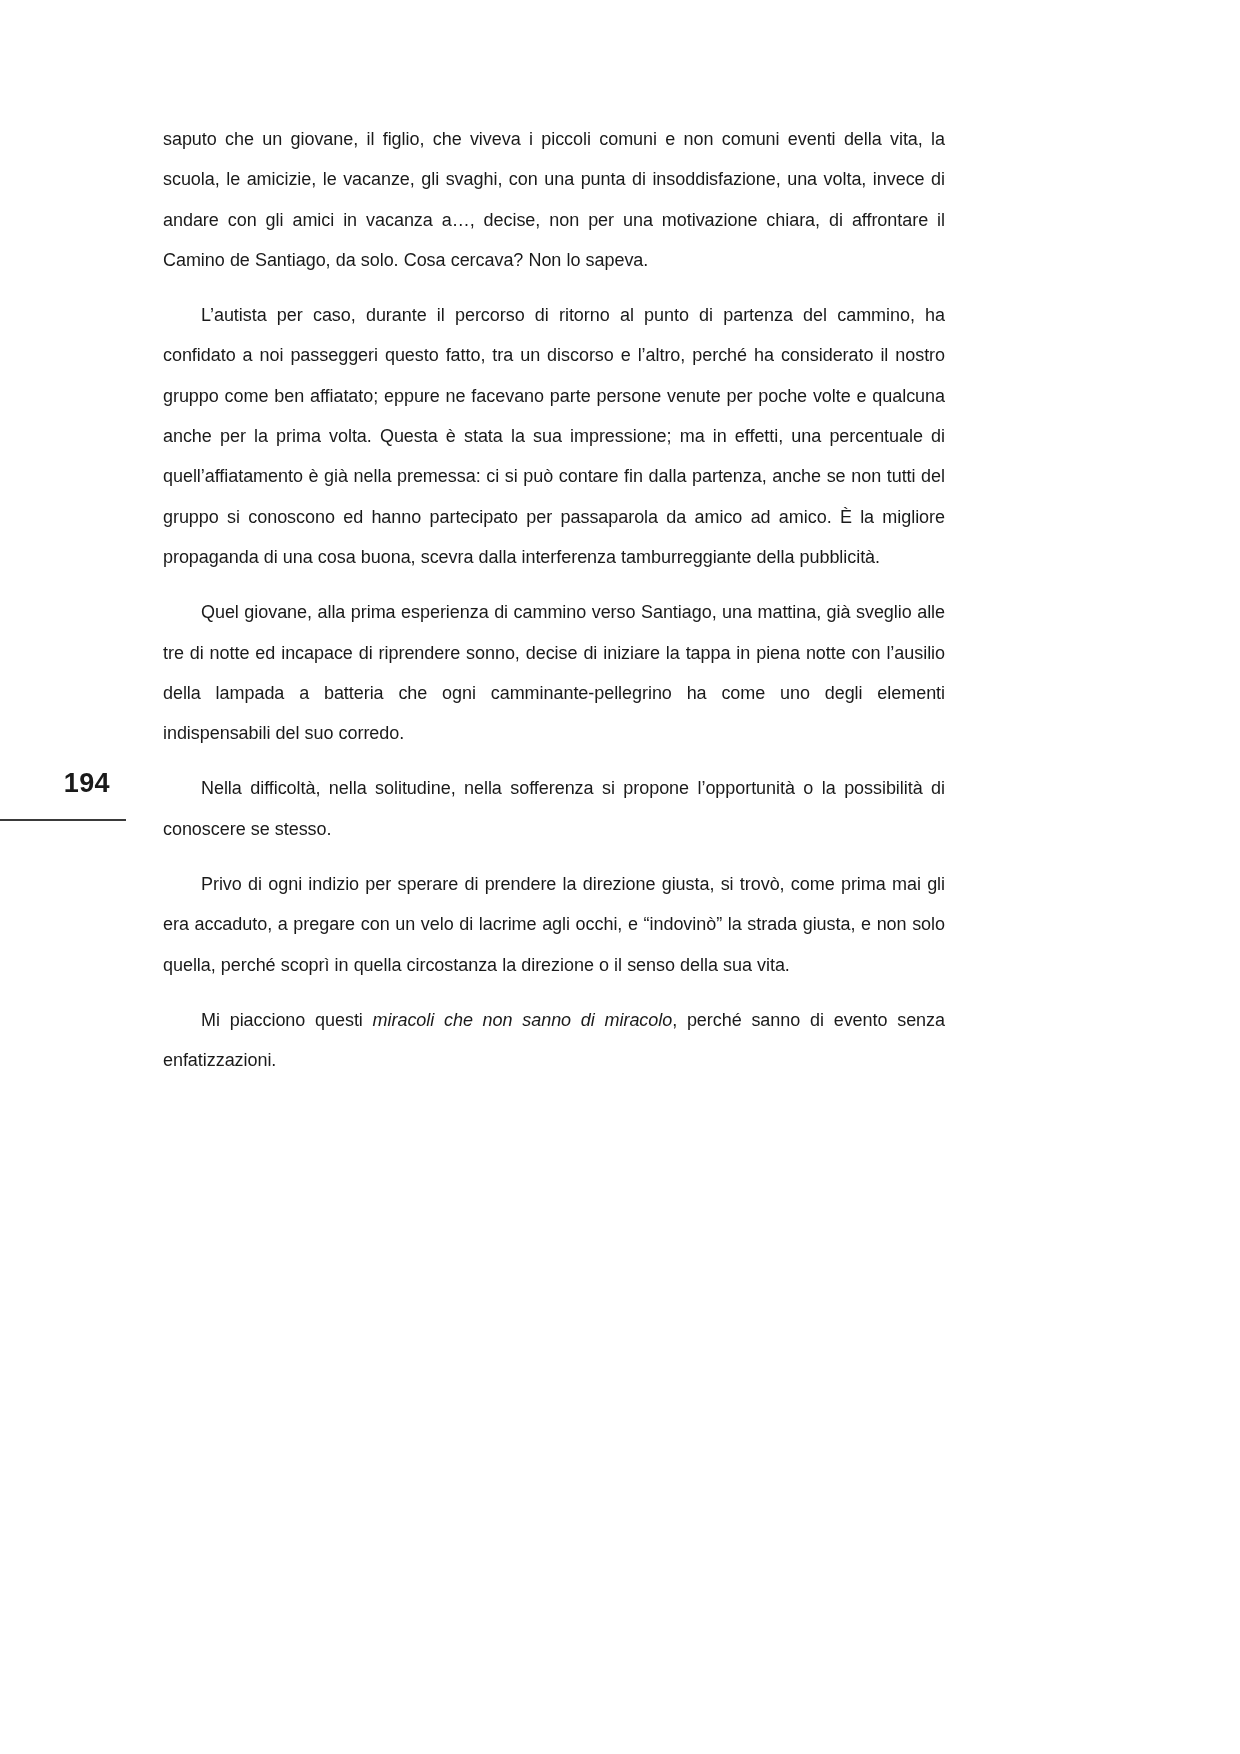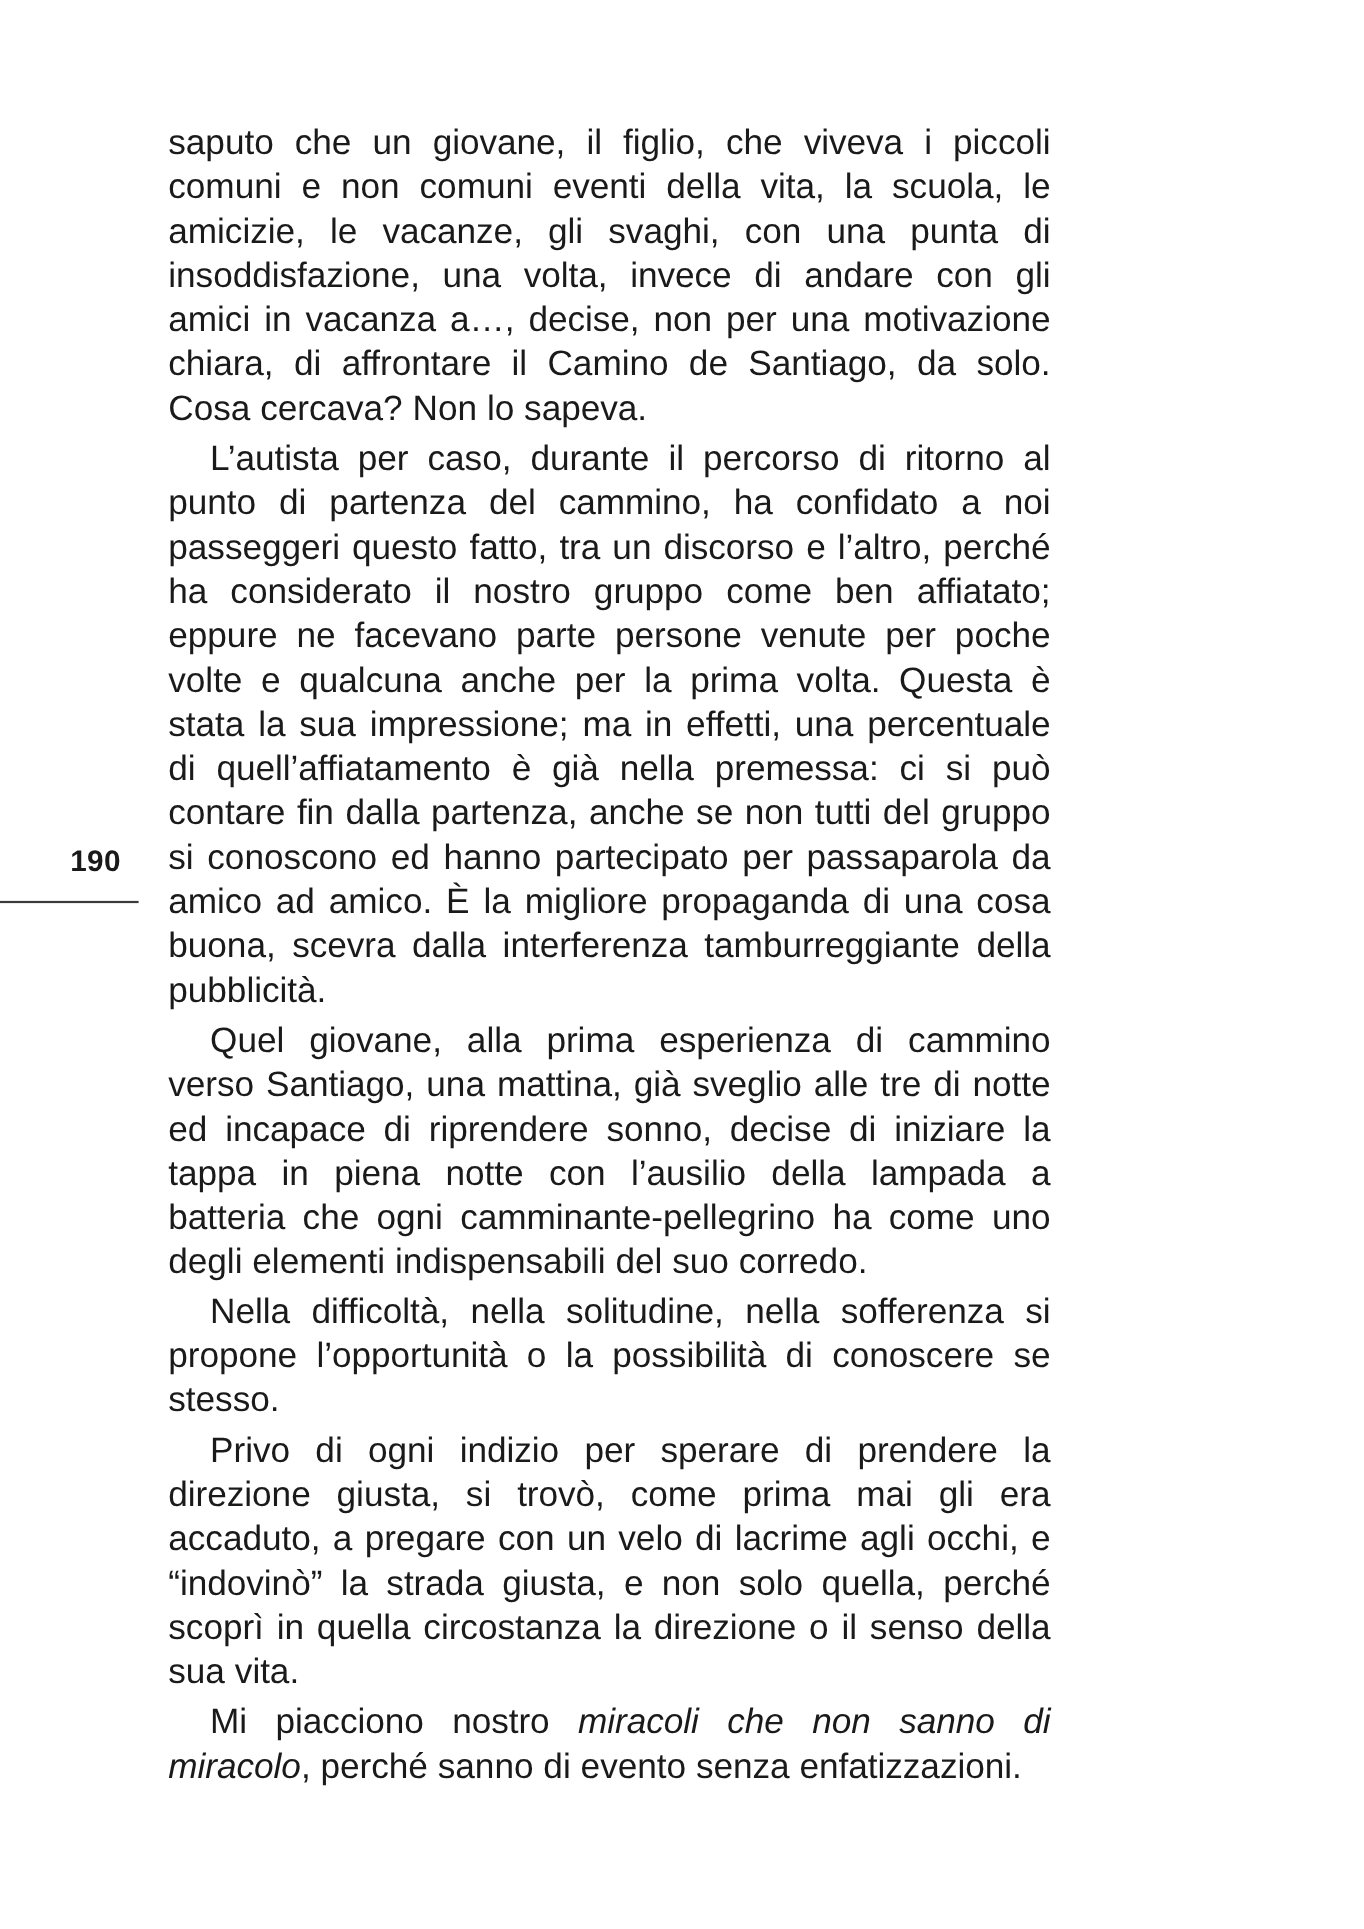--- a/index.html
+++ b/index.html
@@ -51,22 +51,22 @@
 
   
   .text-column {
     position: absolute;
     left: 148px;
     top: 104px;
     width: 812px;
   }
 
   .para {
-    margin: 5px;
-    font-size: 32px;
+    margin: 15px;
+    font-size: 18px;
     line-height: 40.3px;
     text-align: justify;
     text-justify: inter-word;
     letter-spacing: -0.05px;
     word-spacing: 0.2px;
     hyphens: none;
   }
   .para.indent {
     text-indent: 38px;
   }
@@ -79,26 +79,26 @@
   .para {
     white-space: normal;
   }
 </style>
 </head>
 <body style="background: rgb(255, 255, 255);">
 
 <div class="page" style="background: rgb(255, 255, 255);">
 
   <div class="folio">
-    <span class="folio-number" style="color: rgb(26, 26, 26);">190</span>
+    <span class="folio-number" style="color: rgb(26, 26, 26);">194</span>
     <span class="folio-rule" style="background: rgb(58, 58, 58);"></span>
   </div>
 
   <div class="text-column" style="color: rgb(26, 26, 26);">
     <p class="para">saputo che un giovane, il figlio, che viveva i piccoli comuni e non comuni eventi della vita, la scuola, le amicizie, le vacanze, gli svaghi, con una punta di insoddisfazione, una volta, invece di andare con gli amici in vacanza a…, decise, non per una motivazione chiara, di affrontare il Camino de Santiago, da solo. Cosa cercava? Non lo sapeva.</p>
     <p class="para indent">L’autista per caso, durante il percorso di ritorno al punto di partenza del cammino, ha confidato a noi passeggeri questo fatto, tra un discorso e l’altro, perché ha considerato il nostro gruppo come ben affiatato; eppure ne facevano parte persone venute per poche volte e qualcuna anche per la prima volta. Questa è stata la sua impressione; ma in effetti, una percentuale di quell’affiatamento è già nella premessa: ci si può contare fin dalla partenza, anche se non tutti del gruppo si conoscono ed hanno partecipato per passaparola da amico ad amico. È la migliore propaganda di una cosa buona, scevra dalla interferenza tamburreggiante della pubblicità.</p>
     <p class="para indent">Quel giovane, alla prima esperienza di cammino verso Santiago, una mattina, già sveglio alle tre di notte ed incapace di riprendere sonno, decise di iniziare la tappa in piena notte con l’ausilio della  lampada a batteria che ogni camminante-pellegrino ha come uno degli elementi indispensabili del suo corredo.</p>
     <p class="para indent">Nella difficoltà, nella solitudine, nella sofferenza si propone l’opportunità o la possibilità di conoscere se stesso.</p>
     <p class="para indent">Privo di ogni indizio per sperare di prendere la direzione giusta, si trovò, come prima mai gli era accaduto, a pregare con un velo di lacrime agli occhi, e “indovinò” la strada giusta, e non solo quella, perché scoprì in quella circostanza la direzione o il senso della sua vita.</p>
-    <p class="para indent"><span>Mi piacciono nostro </span><em>miracoli che non sanno di miracolo</em><span>, perché sanno di evento senza enfatizzazioni.</span></p>
+    <p class="para indent"><span>Mi piacciono questi </span><em>miracoli che non sanno di miracolo</em><span>, perché sanno di evento senza enfatizzazioni.</span></p>
   </div>
 
 </div>
 
 </body></html>

